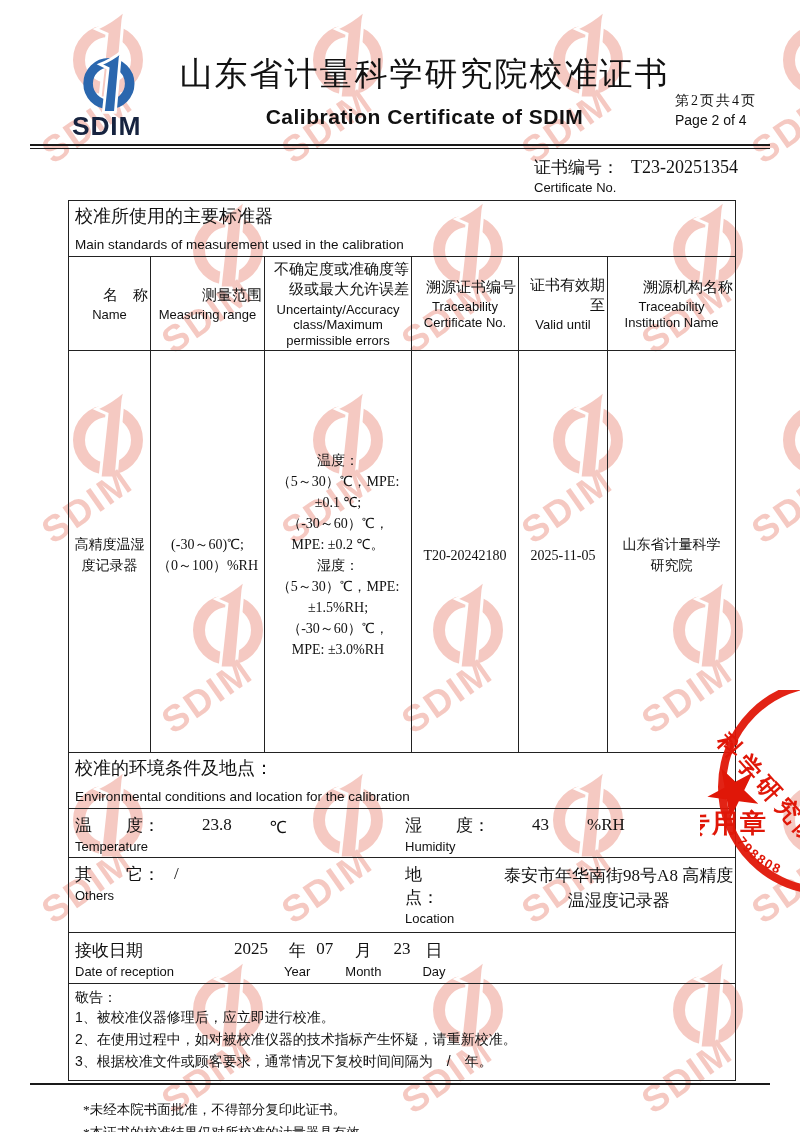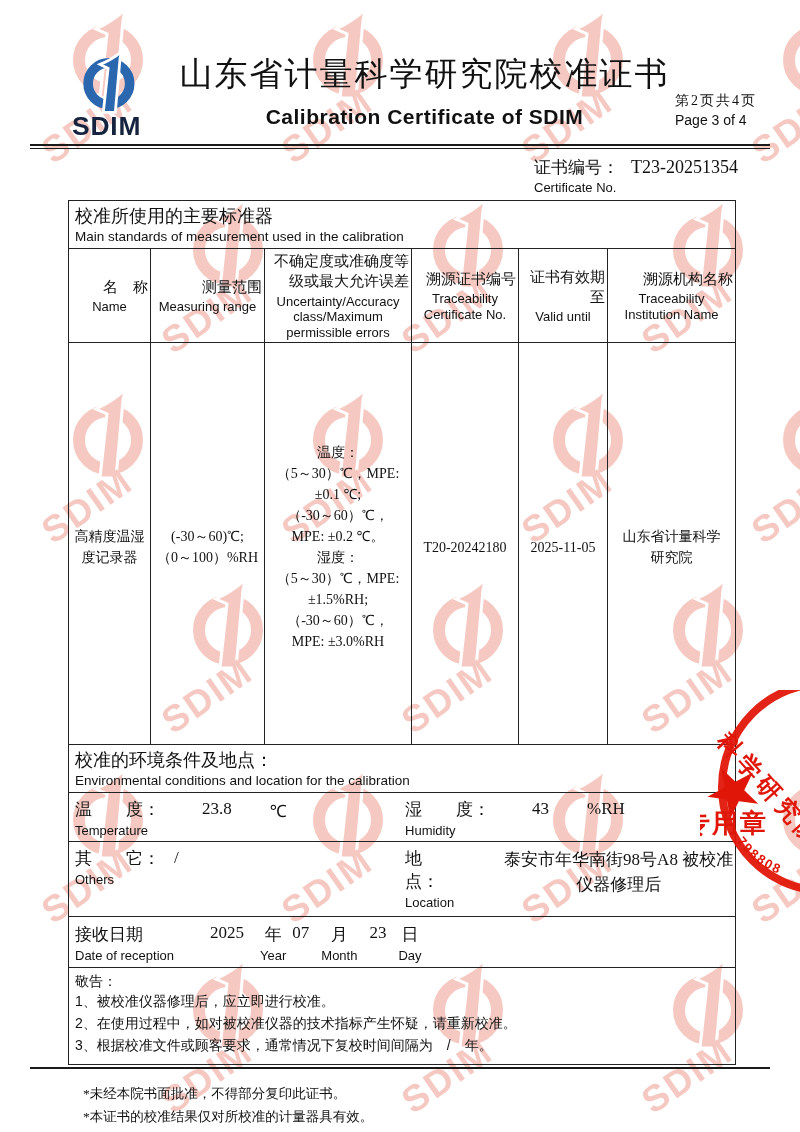--- a/index.html
+++ b/index.html
@@ -28,21 +28,21 @@
   .certno { text-align:left; }
   .certno-line { font-size:17px; }
   .certno-line .val { font-size:18px; padding-left:12px; }
   .certno-en { font-size:13px; font-family:"Liberation Sans", sans-serif; margin-top:1px; }
 
   
   table.main { border-collapse:collapse; table-layout:fixed; width:667px; margin-left:68px; }
   table.main td { border:1.5px solid #222; vertical-align:middle; }
   td.sec { padding:3px 6px 4px 6px; }
   .sec-cn { font-size:18px; font-family:"Liberation Sans", sans-serif; }
-  .sec-en { font-size:13.5px; font-family:"Liberation Sans", sans-serif; margin-top:1px; }
+  .sec-en { font-size:13.5px; font-family:"Liberation Sans", sans-serif; margin-top:9px; }
   td.colhead { height:88px; text-align:center; padding:2px; }
   .colhead-cn { font-size:15px; font-family:Liberation Sans, sans-serif; line-height:1.35;text-align:right; }
   .colhead-en { font-size:13px; font-family:"Liberation Sans", sans-serif; line-height:1.2; margin-top:2px; }
   td.data { height:402px; vertical-align:top; text-align:center; font-size:14px; padding-top:7px; line-height:1.5; }
   td.data.inst { padding:7px 10px 0 10px; }
   .prelines { white-space:pre-line; }
   .name-cell { padding:7px 3px 0 3px; }
 
   .env-row { display:flex; padding:5px 0 3px 6px; }
   .env-half { width:50%; display:flex; align-items:flex-start; }
@@ -113,21 +113,21 @@
           <path d="M74,2 C64,10 57,14 47,18 L57,23 L51,78 L66,78 L72,10 Z" fill="#2b67ae" stroke="#ffffff" stroke-width="3.5"></path>
           <text x="12" y="106" font-family="Liberation Sans, sans-serif" font-weight="bold" font-size="33" letter-spacing="1" fill="#16233f">SDIM</text>
         </svg>
       </div>
       <div class="titleblock">
         <div class="title-cn">山东省计量科学研究院校准证书</div>
         <div class="title-en">Calibration Certificate of SDIM</div>
       </div>
       <div class="pageinfo">
         <div class="page-cn">第2页共4页</div>
-        <div class="page-en">Page 3 of  4</div>
+        <div class="page-en">Page 2 of  4</div>
       </div>
     </div>
 
     <div class="rule-double"></div>
 
     <div class="certno-wrap">
       <div class="certno">
         <div class="certno-line">
           <span>证书编号：</span><span class="val">T23-20251354</span>
         </div>
@@ -231,33 +231,33 @@
                 <div class="cn">其　　它：</div>
                 <div class="en">Others</div>
               </div>
               <div class="env-val" style="margin-left:14px">/</div>
             </div>
             <div class="env-half">
               <div class="lbl-stack">
                 <div class="cn">地　　点：</div>
                 <div class="en">Location</div>
               </div>
-              <div class="env-val loc">泰安市年华南街98号A8 被校准仪器修理后</div>
+              <div class="env-val loc">泰安市年华南街98号A8 高精度温湿度记录器</div>
             </div>
           </div>
         </td>
       </tr>
       <tr>
         <td colspan="6">
           <div class="recep-row">
             <div class="recep-item" style="text-align:left">
               <div class="cnlbl">接收日期</div>
               <div class="en">Date of reception</div>
             </div>
-            <div class="recep-item" style="margin-left:36px">
+            <div class="recep-item" style="margin-left:60px">
               <div class="big">2025</div>
             </div>
             <div class="recep-item" style="margin-left:16px">
               <div class="cnlbl">年</div>
               <div class="en">Year</div>
             </div>
             <div class="recep-item" style="margin-left:6px">
               <div class="big">07</div>
             </div>
             <div class="recep-item" style="margin-left:12px">

